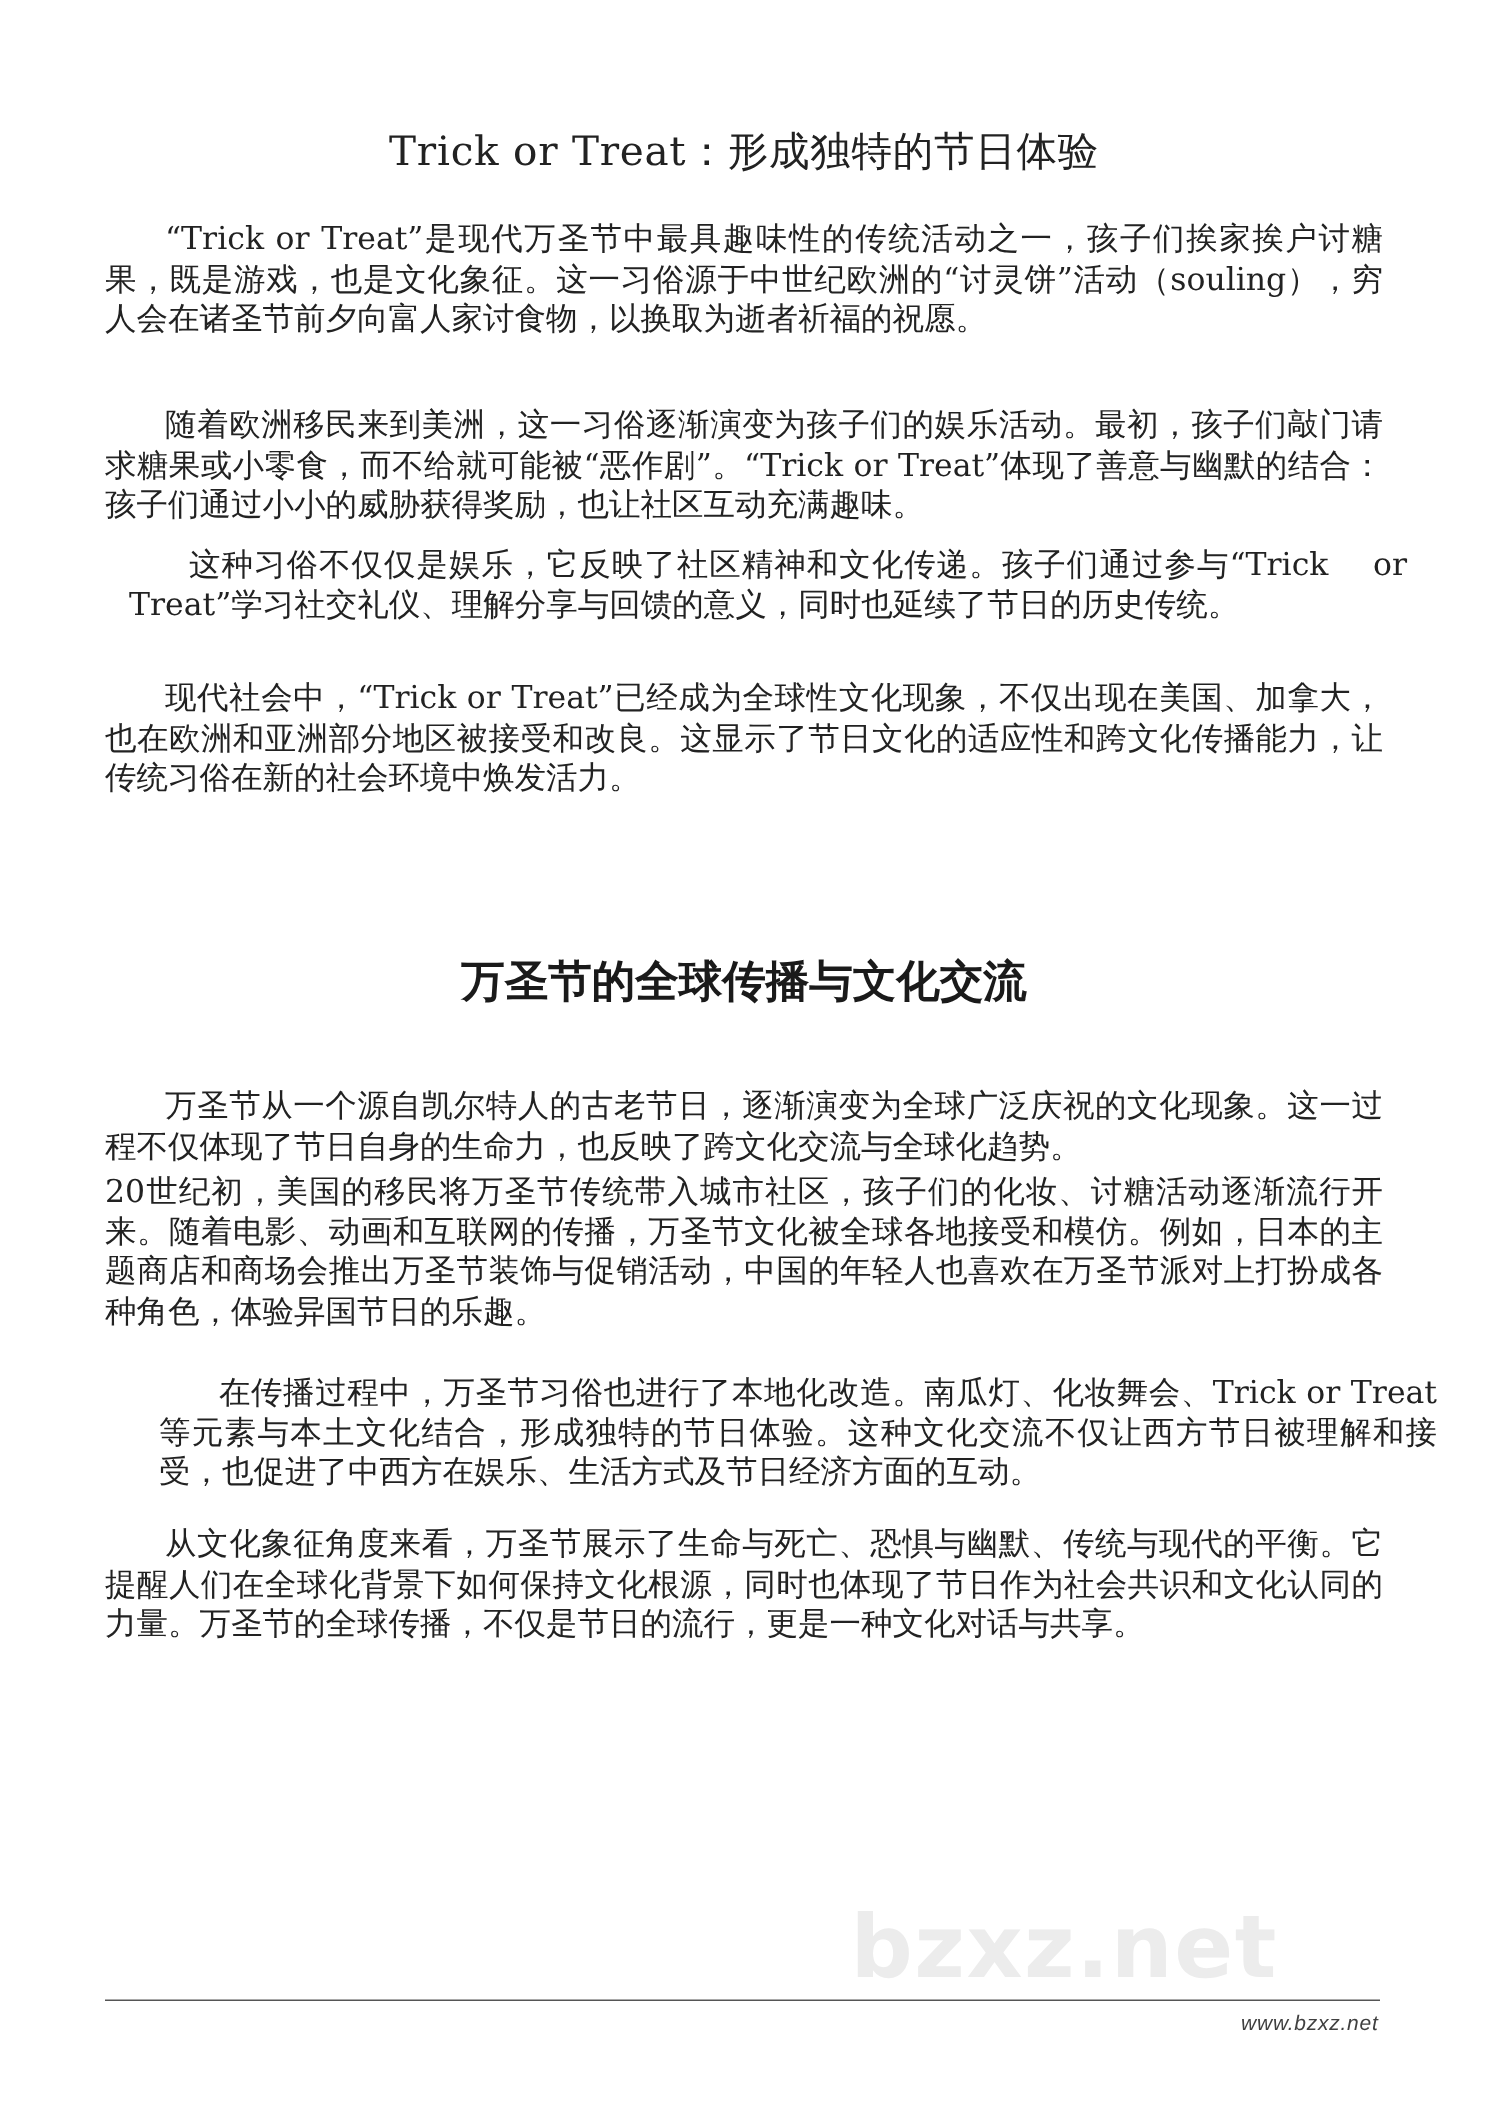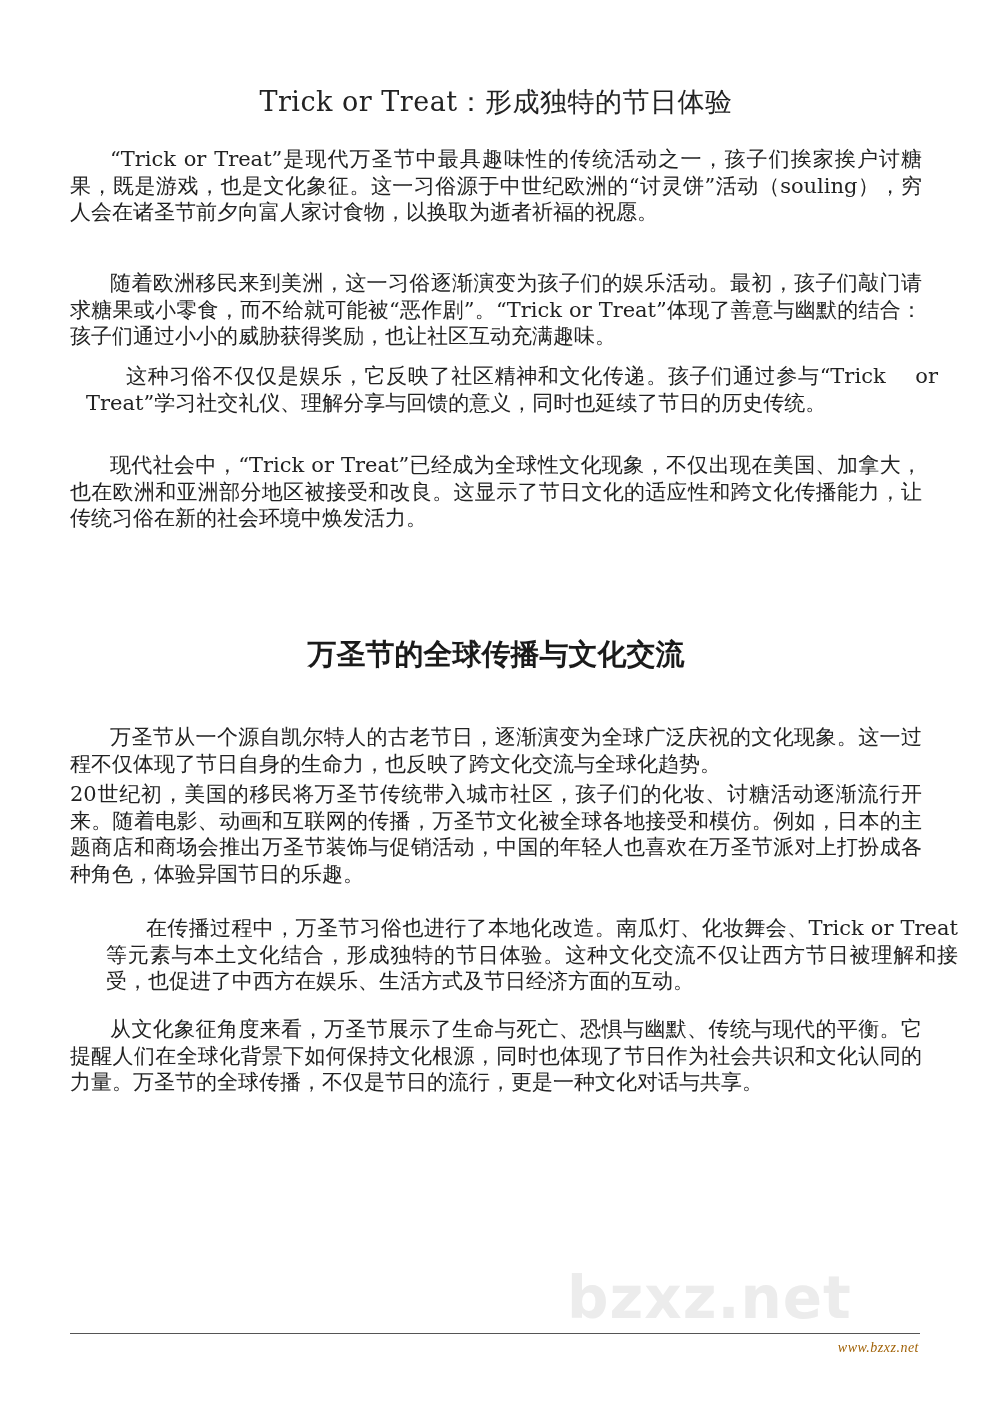--- a/index.html
+++ b/index.html
@@ -72,24 +72,24 @@
       left: 70px;
       top: 1333px;
       width: 850px;
       height: 1px;
       background: #555;
     }
     .footer-url {
       position: absolute;
       top: 1340px;
       right: 74px;
-      font-family: Liberation Serif, serif;
+      font-family: Liberation Sans, sans-serif;
       font-style: italic;
       font-size: 14px;
-      color: #a16207;
+      color: #404040;
       letter-spacing: 0.5px;
     }
   </style>
 </head>
 <body>
 
 <div class="page">
 
   <h1 class="title1" style="margin:0;font-weight:normal;">Trick or Treat：形成独特的节日体验</h1>
 

